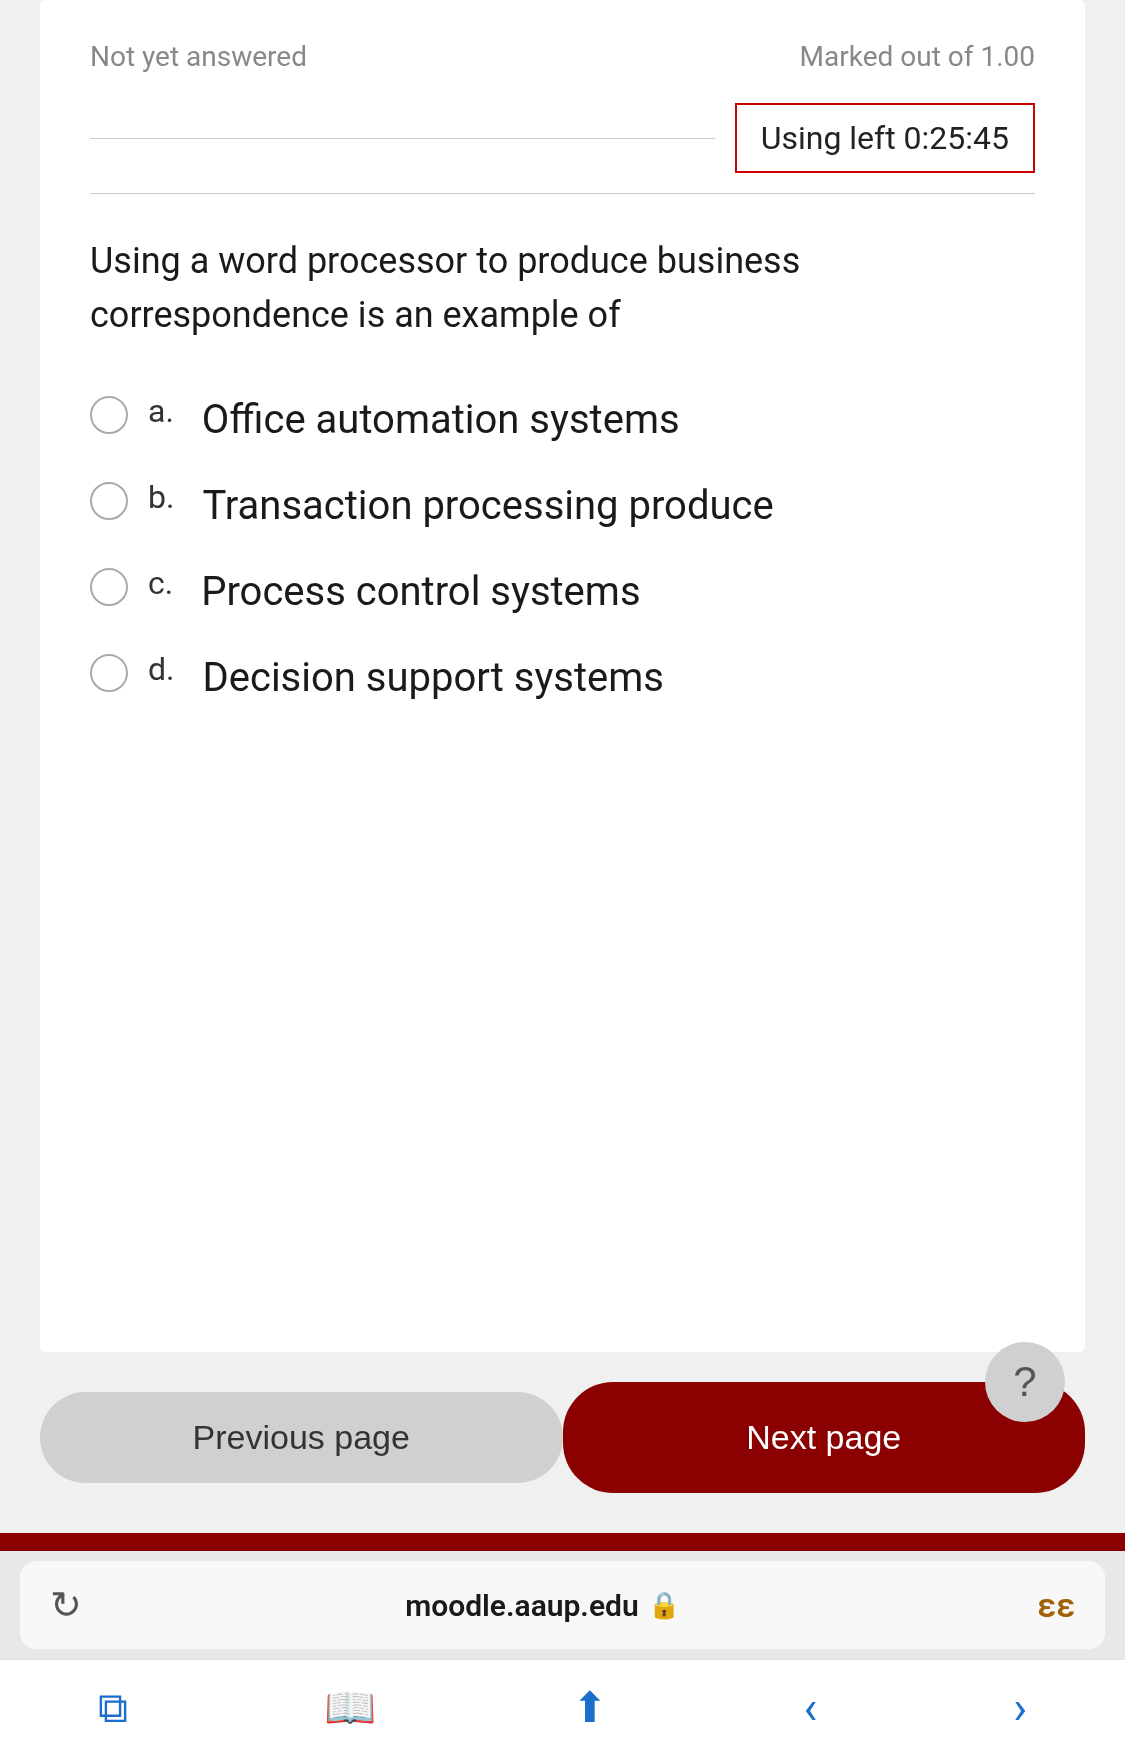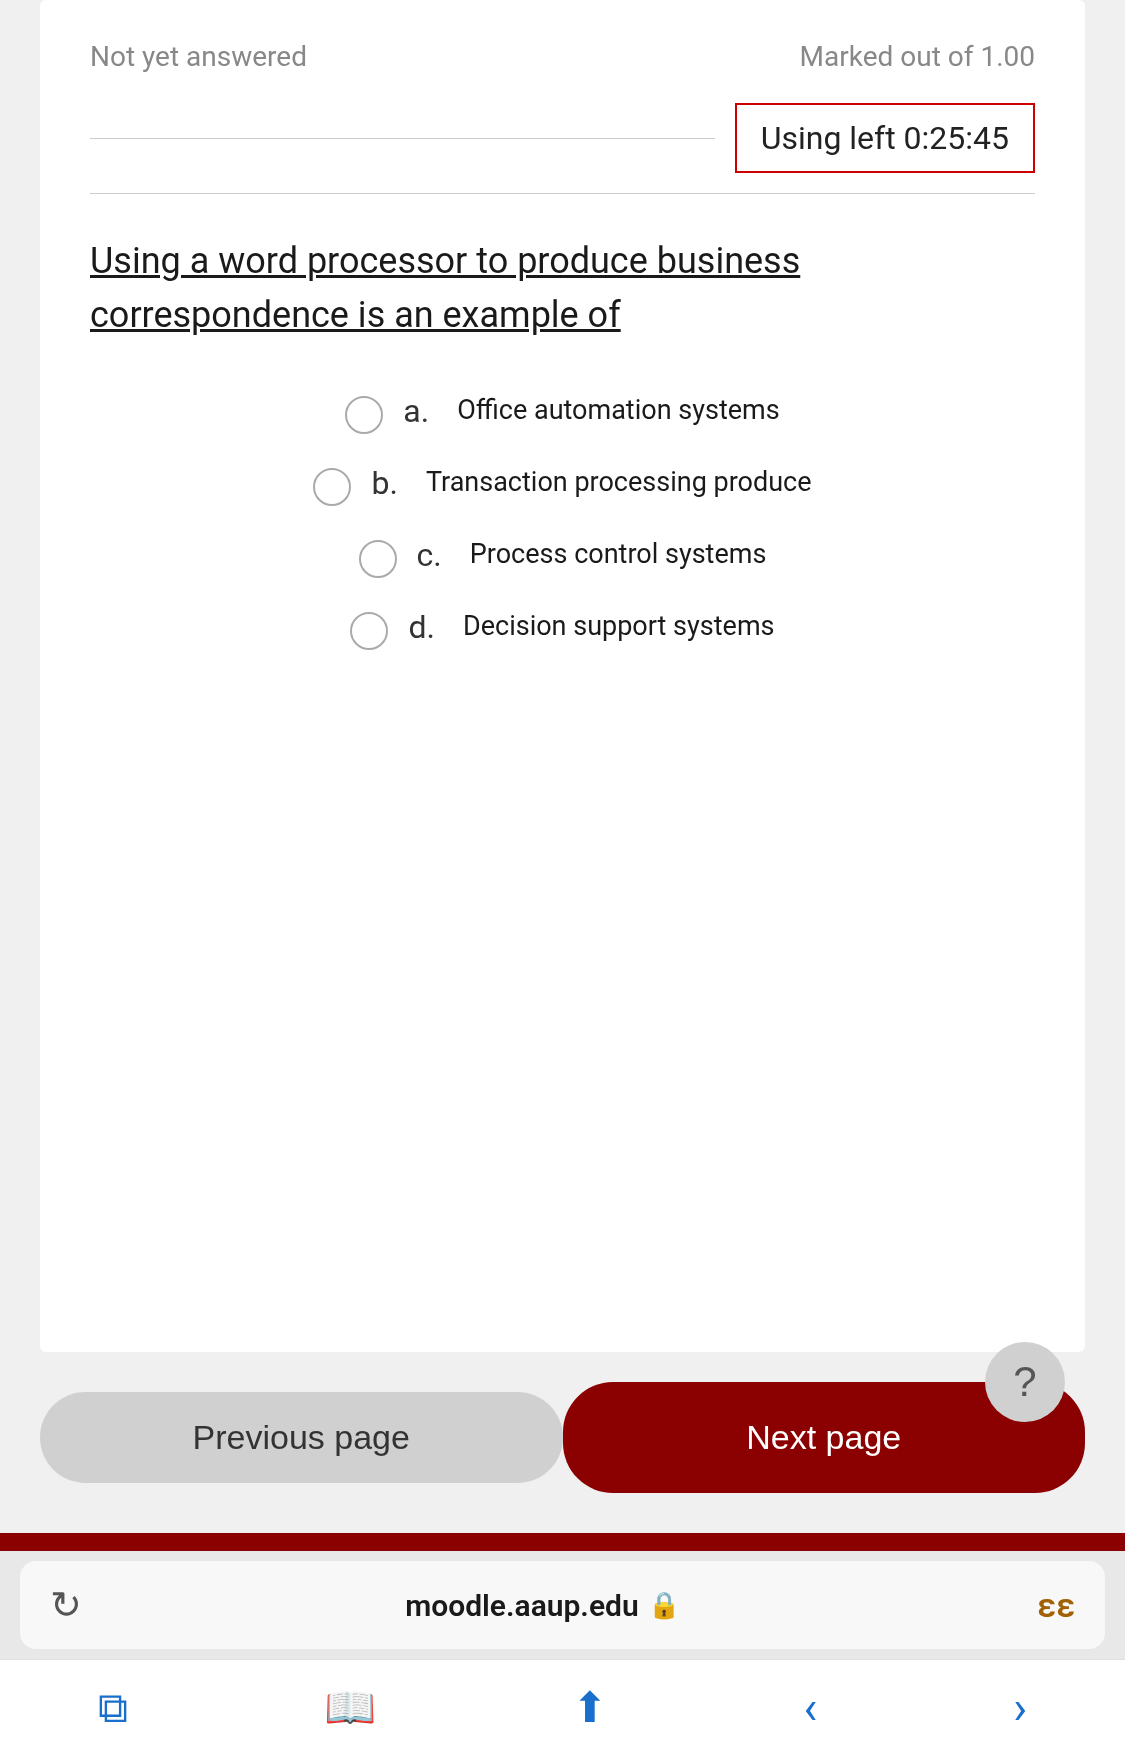--- a/index.html
+++ b/index.html
@@ -1,15 +1,15 @@
 <!DOCTYPE html>
 <html><head>
   <meta charset="utf-8">
   <style>
-    * { box-sizing: border-box; margin: 0; padding: 0; justify-content: center; }
+    * { box-sizing: border-box; margin: 0; padding: 0; }
     body {
       font-family: -apple-system, BlinkMacSystemFont, 'Segoe UI', Roboto, sans-serif;
       background: #e8e8e8;
       width: 1125px;
       min-height: 1744px;
       display: flex;
       flex-direction: column;
     }
 
     .main-content {
@@ -63,21 +63,20 @@
       color: #222;
       white-space: nowrap;
       background: #fff;
     }
 
     .question-text {
       font-size: 36px;
       line-height: 1.5;
       color: #1a1a1a;
       margin-bottom: 50px;
-      text-decoration: underline;
     }
 
     .options-list {
       list-style: none;
       display: flex;
       flex-direction: column;
       gap: 30px;
     }
 
     .option-item {
@@ -101,21 +100,21 @@
     }
 
     .option-label {
       font-size: 32px;
       color: #333;
       margin-right: 8px;
       flex-shrink: 0;
     }
 
     .option-text {
-      font-size: 27px;
+      font-size: 40px;
       color: #1a1a1a;
       line-height: 1.4;
     }
 
     
     .nav-area {
       background: #f0f0f0;
       padding: 10px 40px 20px 40px;
       position: relative;
     }

